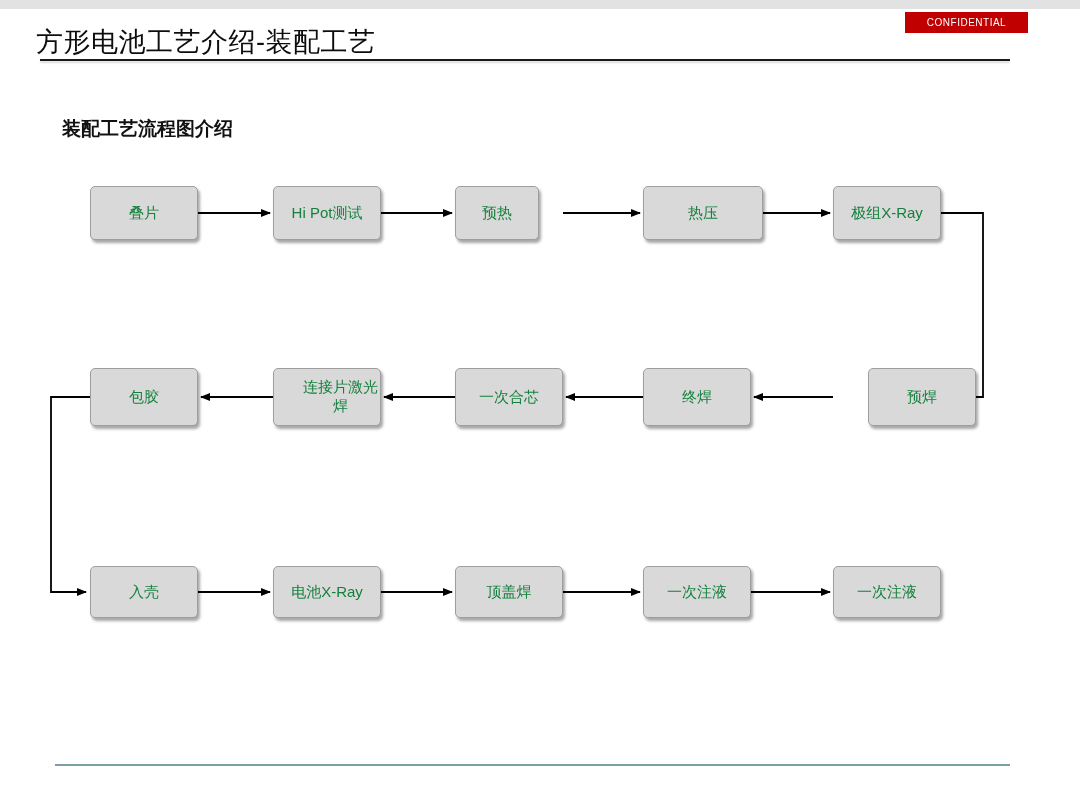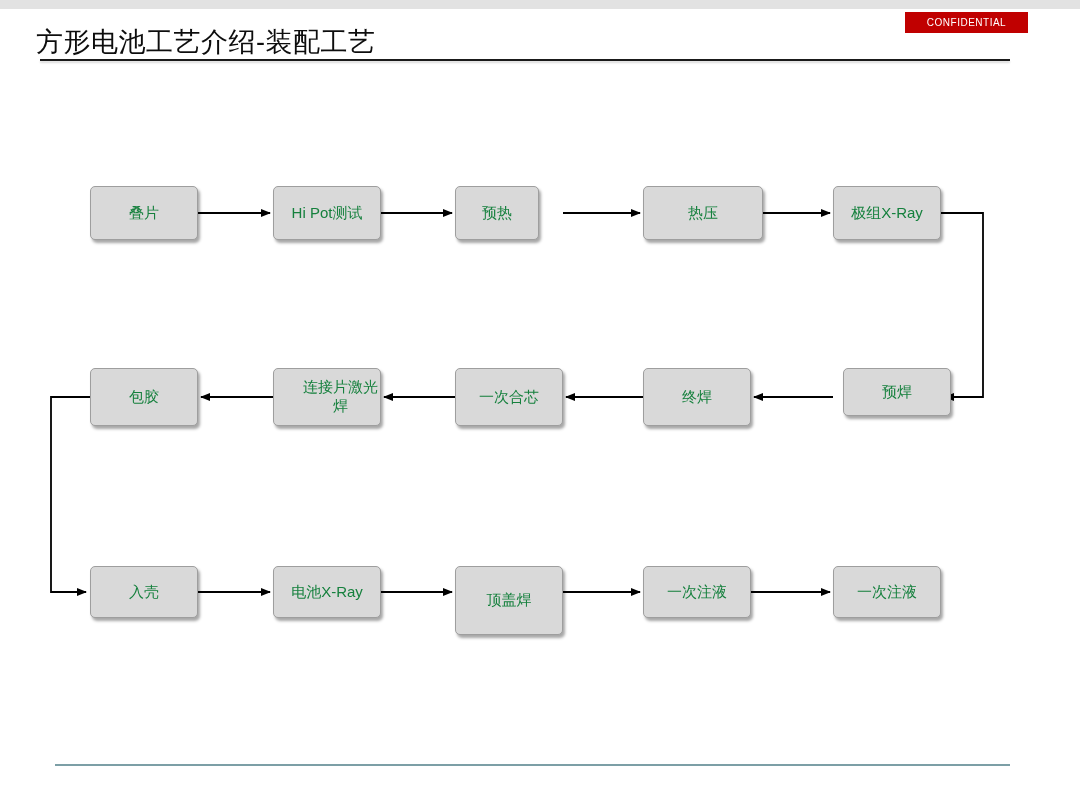--- a/index.html
+++ b/index.html
@@ -60,20 +60,21 @@
   }
 </style>
 </head>
 <body>
 
 <div class="slide">
   <div class="top-strip"></div>
   <div class="badge">CONFIDENTIAL</div>
   <h1 class="title">方形电池工艺介绍-装配工艺</h1>
   <div class="title-rule"></div>
+  <h2 class="subtitle">装配工艺流程图介绍</h2>
 
   <div class="flow">
     <svg width="1080" height="810" viewBox="0 0 1080 810">
         <defs>
           <marker id="ah" markerWidth="10" markerHeight="8" refX="9" refY="4" orient="auto" markerUnits="userSpaceOnUse">
             <path d="M0,0 L10,4 L0,8 z" fill="#000000"></path>
           </marker>
         </defs>
         <path class="arrow" d="M198,213 L270,213"></path>
         <path class="arrow" d="M381,213 L452,213"></path>
@@ -94,22 +95,22 @@
   <div class="flow-node" style="left: 90px; top: 186px; width: 108px; height: 54px;">叠片</div>
       <div class="flow-node" style="left: 273px; top: 186px; width: 108px; height: 54px;">Hi Pot测试</div>
       <div class="flow-node" style="left: 455px; top: 186px; width: 84px; height: 54px;">预热</div>
       <div class="flow-node" style="left: 643px; top: 186px; width: 120px; height: 54px;">热压</div>
       <div class="flow-node" style="left: 833px; top: 186px; width: 108px; height: 54px;">极组X-Ray</div>
       <div class="flow-node" style="left: 90px; top: 368px; width: 108px; height: 58px;">包胶</div>
       <div class="flow-node" style="left: 273px; top: 368px; width: 108px; height: 58px; padding-left: 27px;">连接片激光
 焊</div>
       <div class="flow-node" style="left: 455px; top: 368px; width: 108px; height: 58px;">一次合芯</div>
       <div class="flow-node" style="left: 643px; top: 368px; width: 108px; height: 58px;">终焊</div>
-      <div class="flow-node" style="left: 843px; top: 368px; width: 108px; height: 48px;">预焊</div>
+      <div class="flow-node" style="left: 868px; top: 368px; width: 108px; height: 58px;">预焊</div>
       <div class="flow-node" style="left: 90px; top: 566px; width: 108px; height: 52px;">入壳</div>
       <div class="flow-node" style="left: 273px; top: 566px; width: 108px; height: 52px;">电池X-Ray</div>
-      <div class="flow-node" style="left: 455px; top: 566px; width: 108px; height: 69px;">顶盖焊</div>
+      <div class="flow-node" style="left: 455px; top: 566px; width: 108px; height: 52px;">顶盖焊</div>
       <div class="flow-node" style="left: 643px; top: 566px; width: 108px; height: 52px;">一次注液</div>
       <div class="flow-node" style="left: 833px; top: 566px; width: 108px; height: 52px;">一次注液</div>
     </div>
 
   <div class="footer-rule"></div>
 </div>
 
 </body></html>

